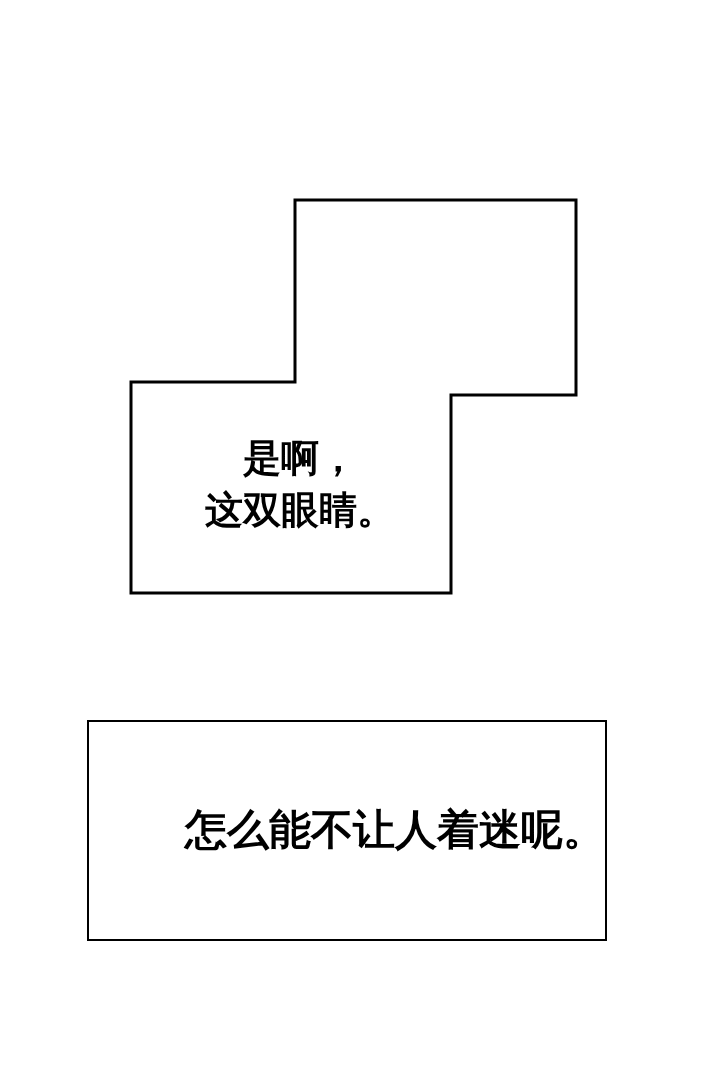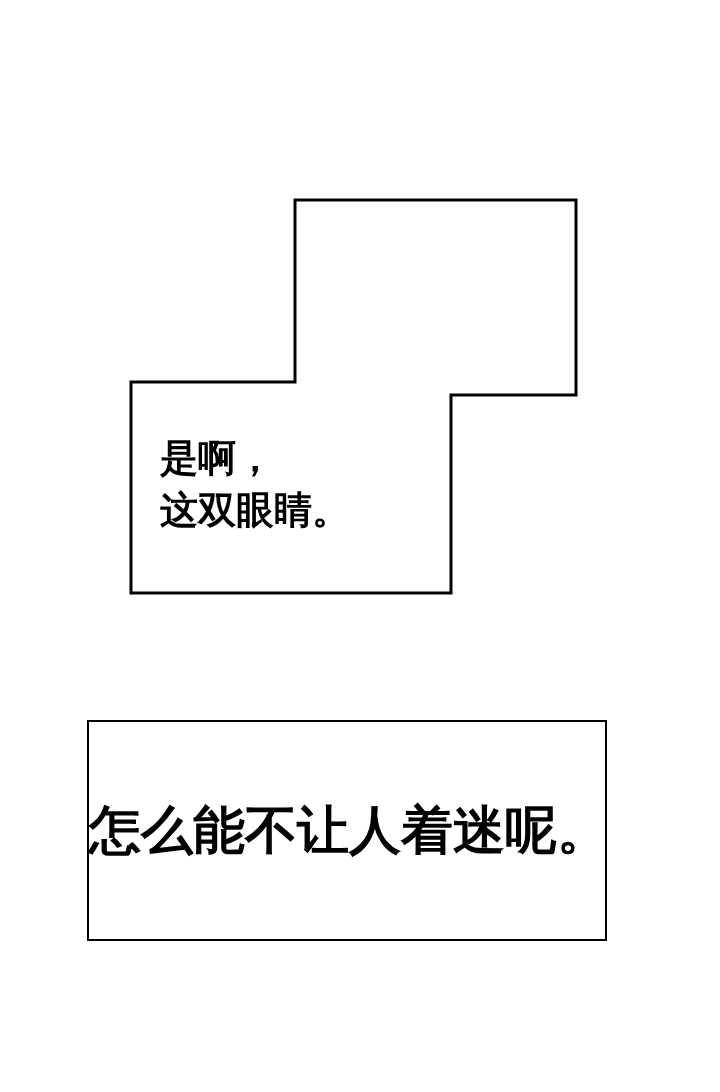--- a/index.html
+++ b/index.html
@@ -38,41 +38,41 @@
     .caption-a {
       left: 376px;
       top: 272px;
       font-size: 40px;
       line-height: 52px;
     }
     .caption-b {
       left: 160px;
       top: 432px;
       width: 280px;
-      text-align: left;
+      text-align: center;
       font-size: 38px;
       line-height: 52px;
     }
     .caption-b span { display: block; }
     .box-bottom {
       position: absolute;
       left: 87px;
       top: 720px;
       width: 516px;
       height: 217px;
       border: 2px solid #000000;
       background: #ffffff;
     }
     .caption-c {
       position: absolute;
       left: 0;
       right: 0;
       top: 82px;
-      text-align: left;
-      font-size: 52px;
+      text-align: right;
+      font-size: 42px;
       line-height: 52px;
       font-weight: bold;
       white-space: nowrap;
     }
   </style>
 </head>
 <body>
 
 <div class="page">
 

